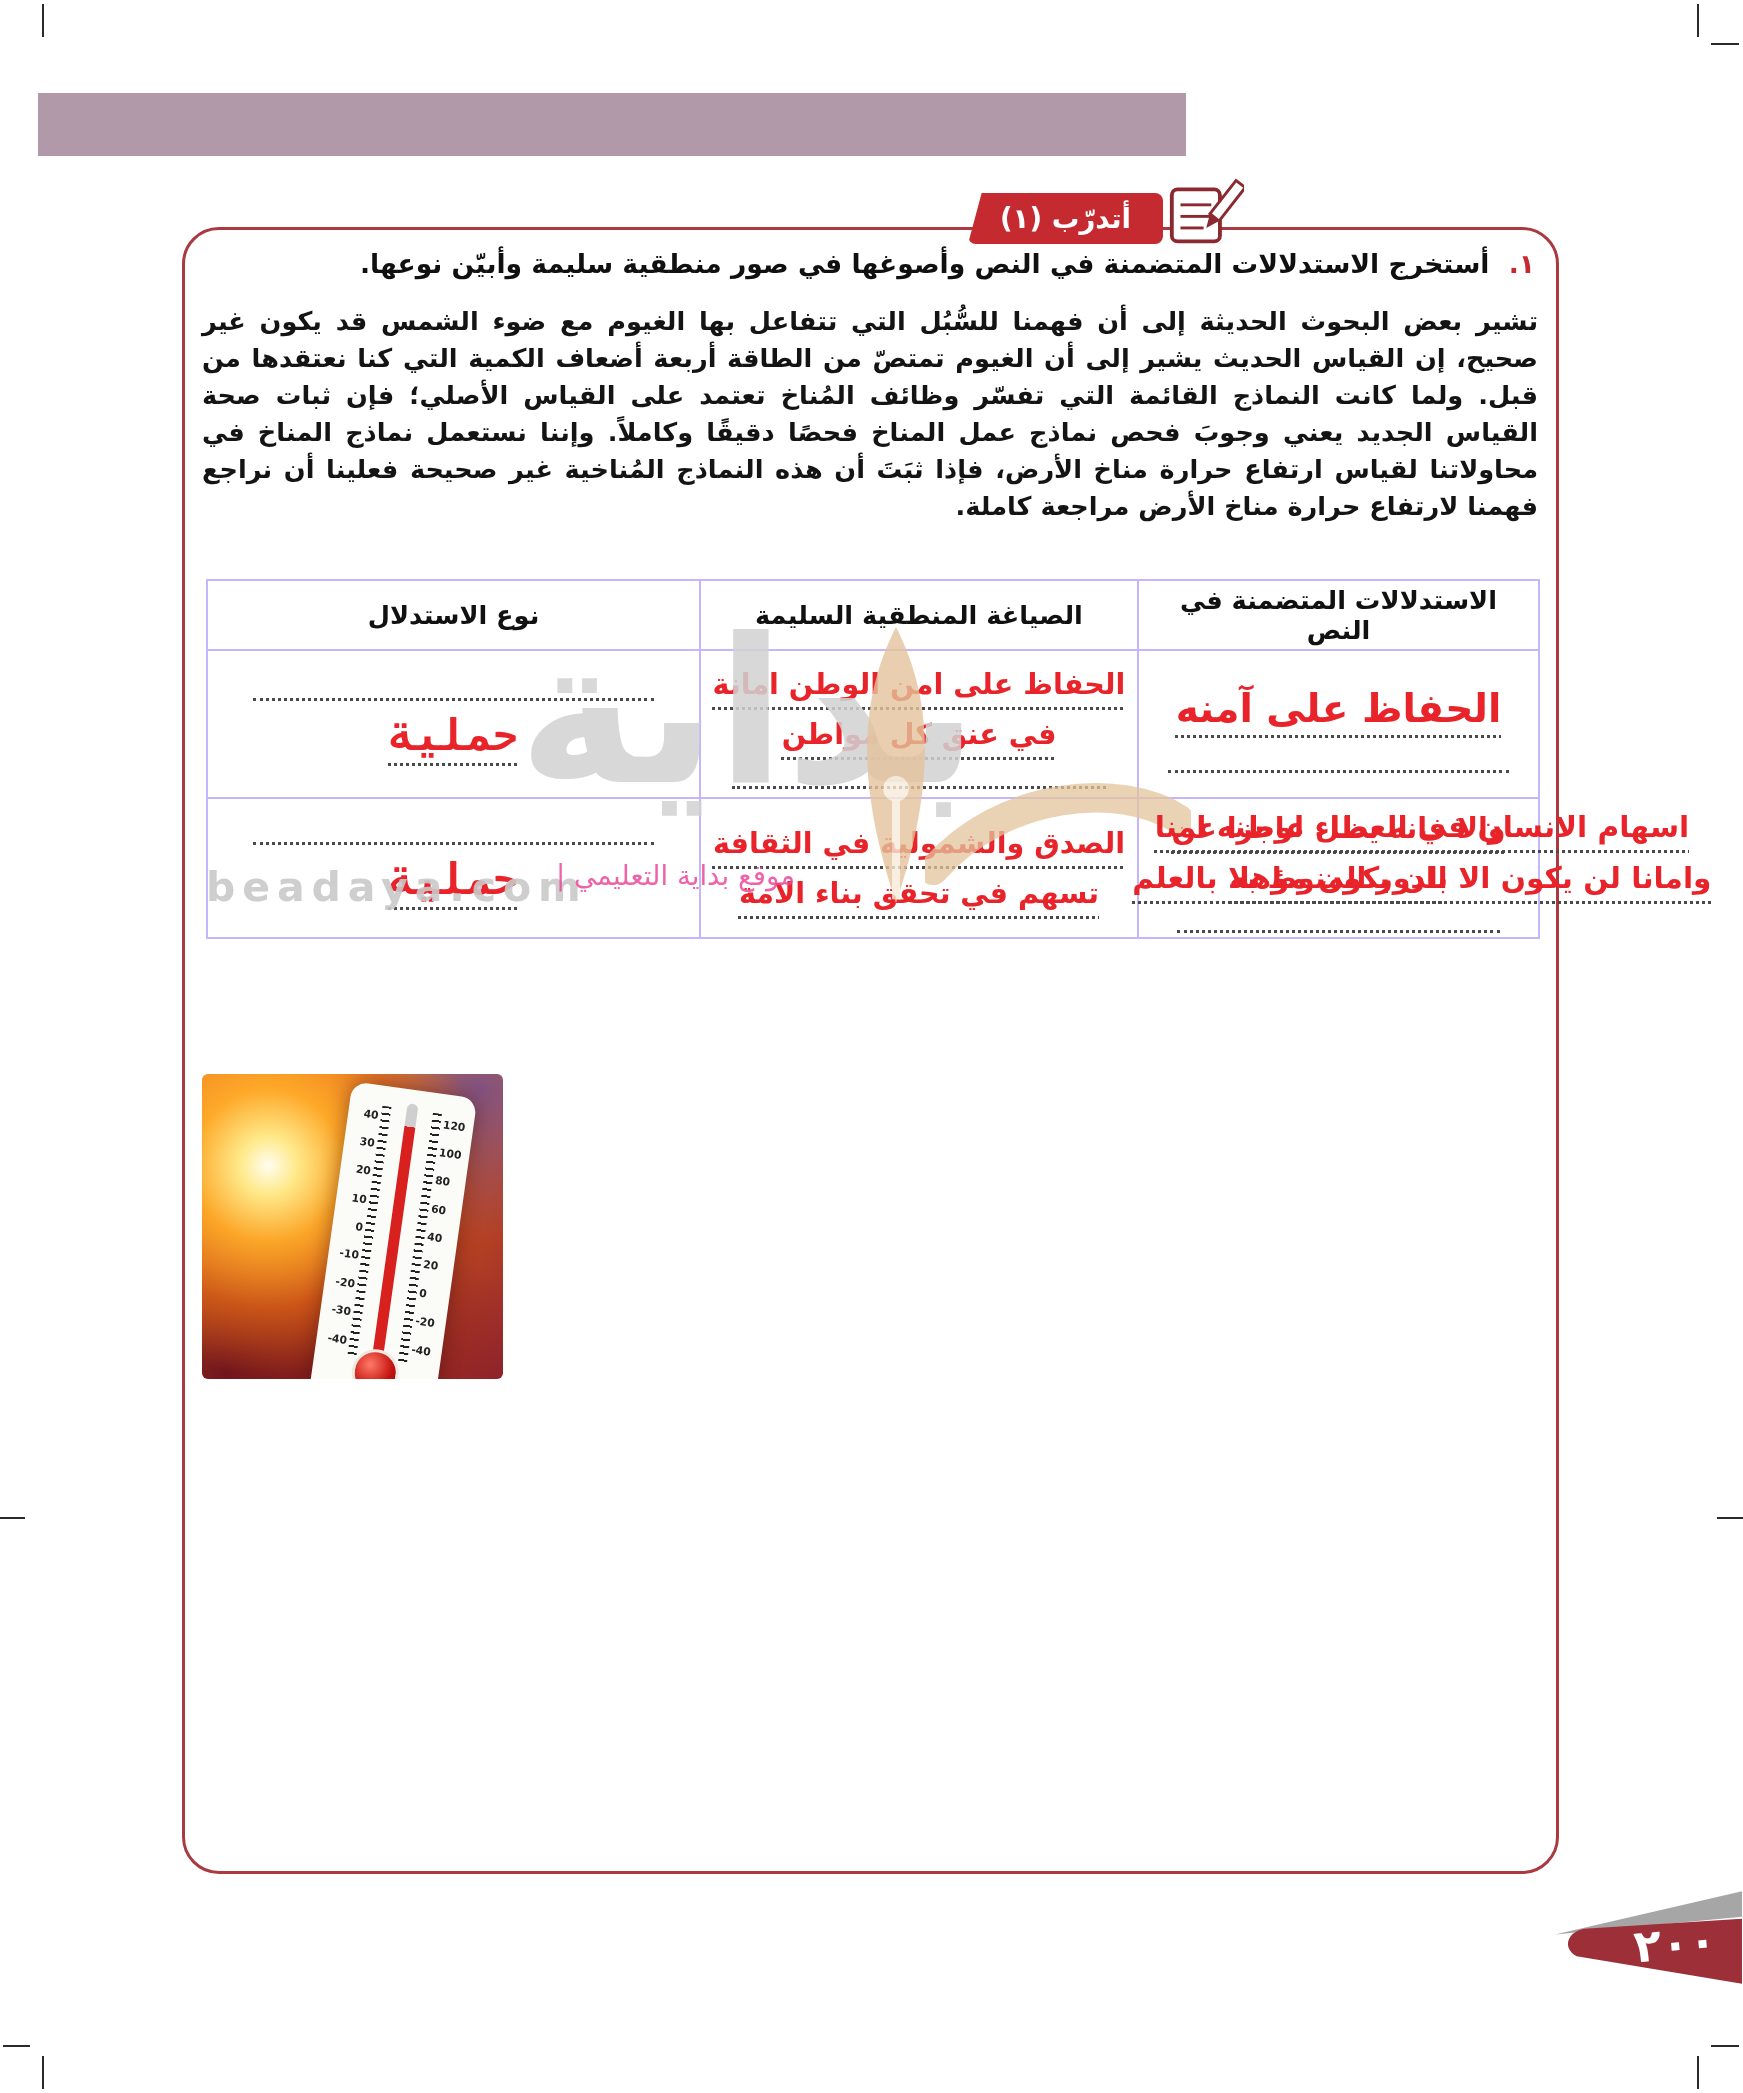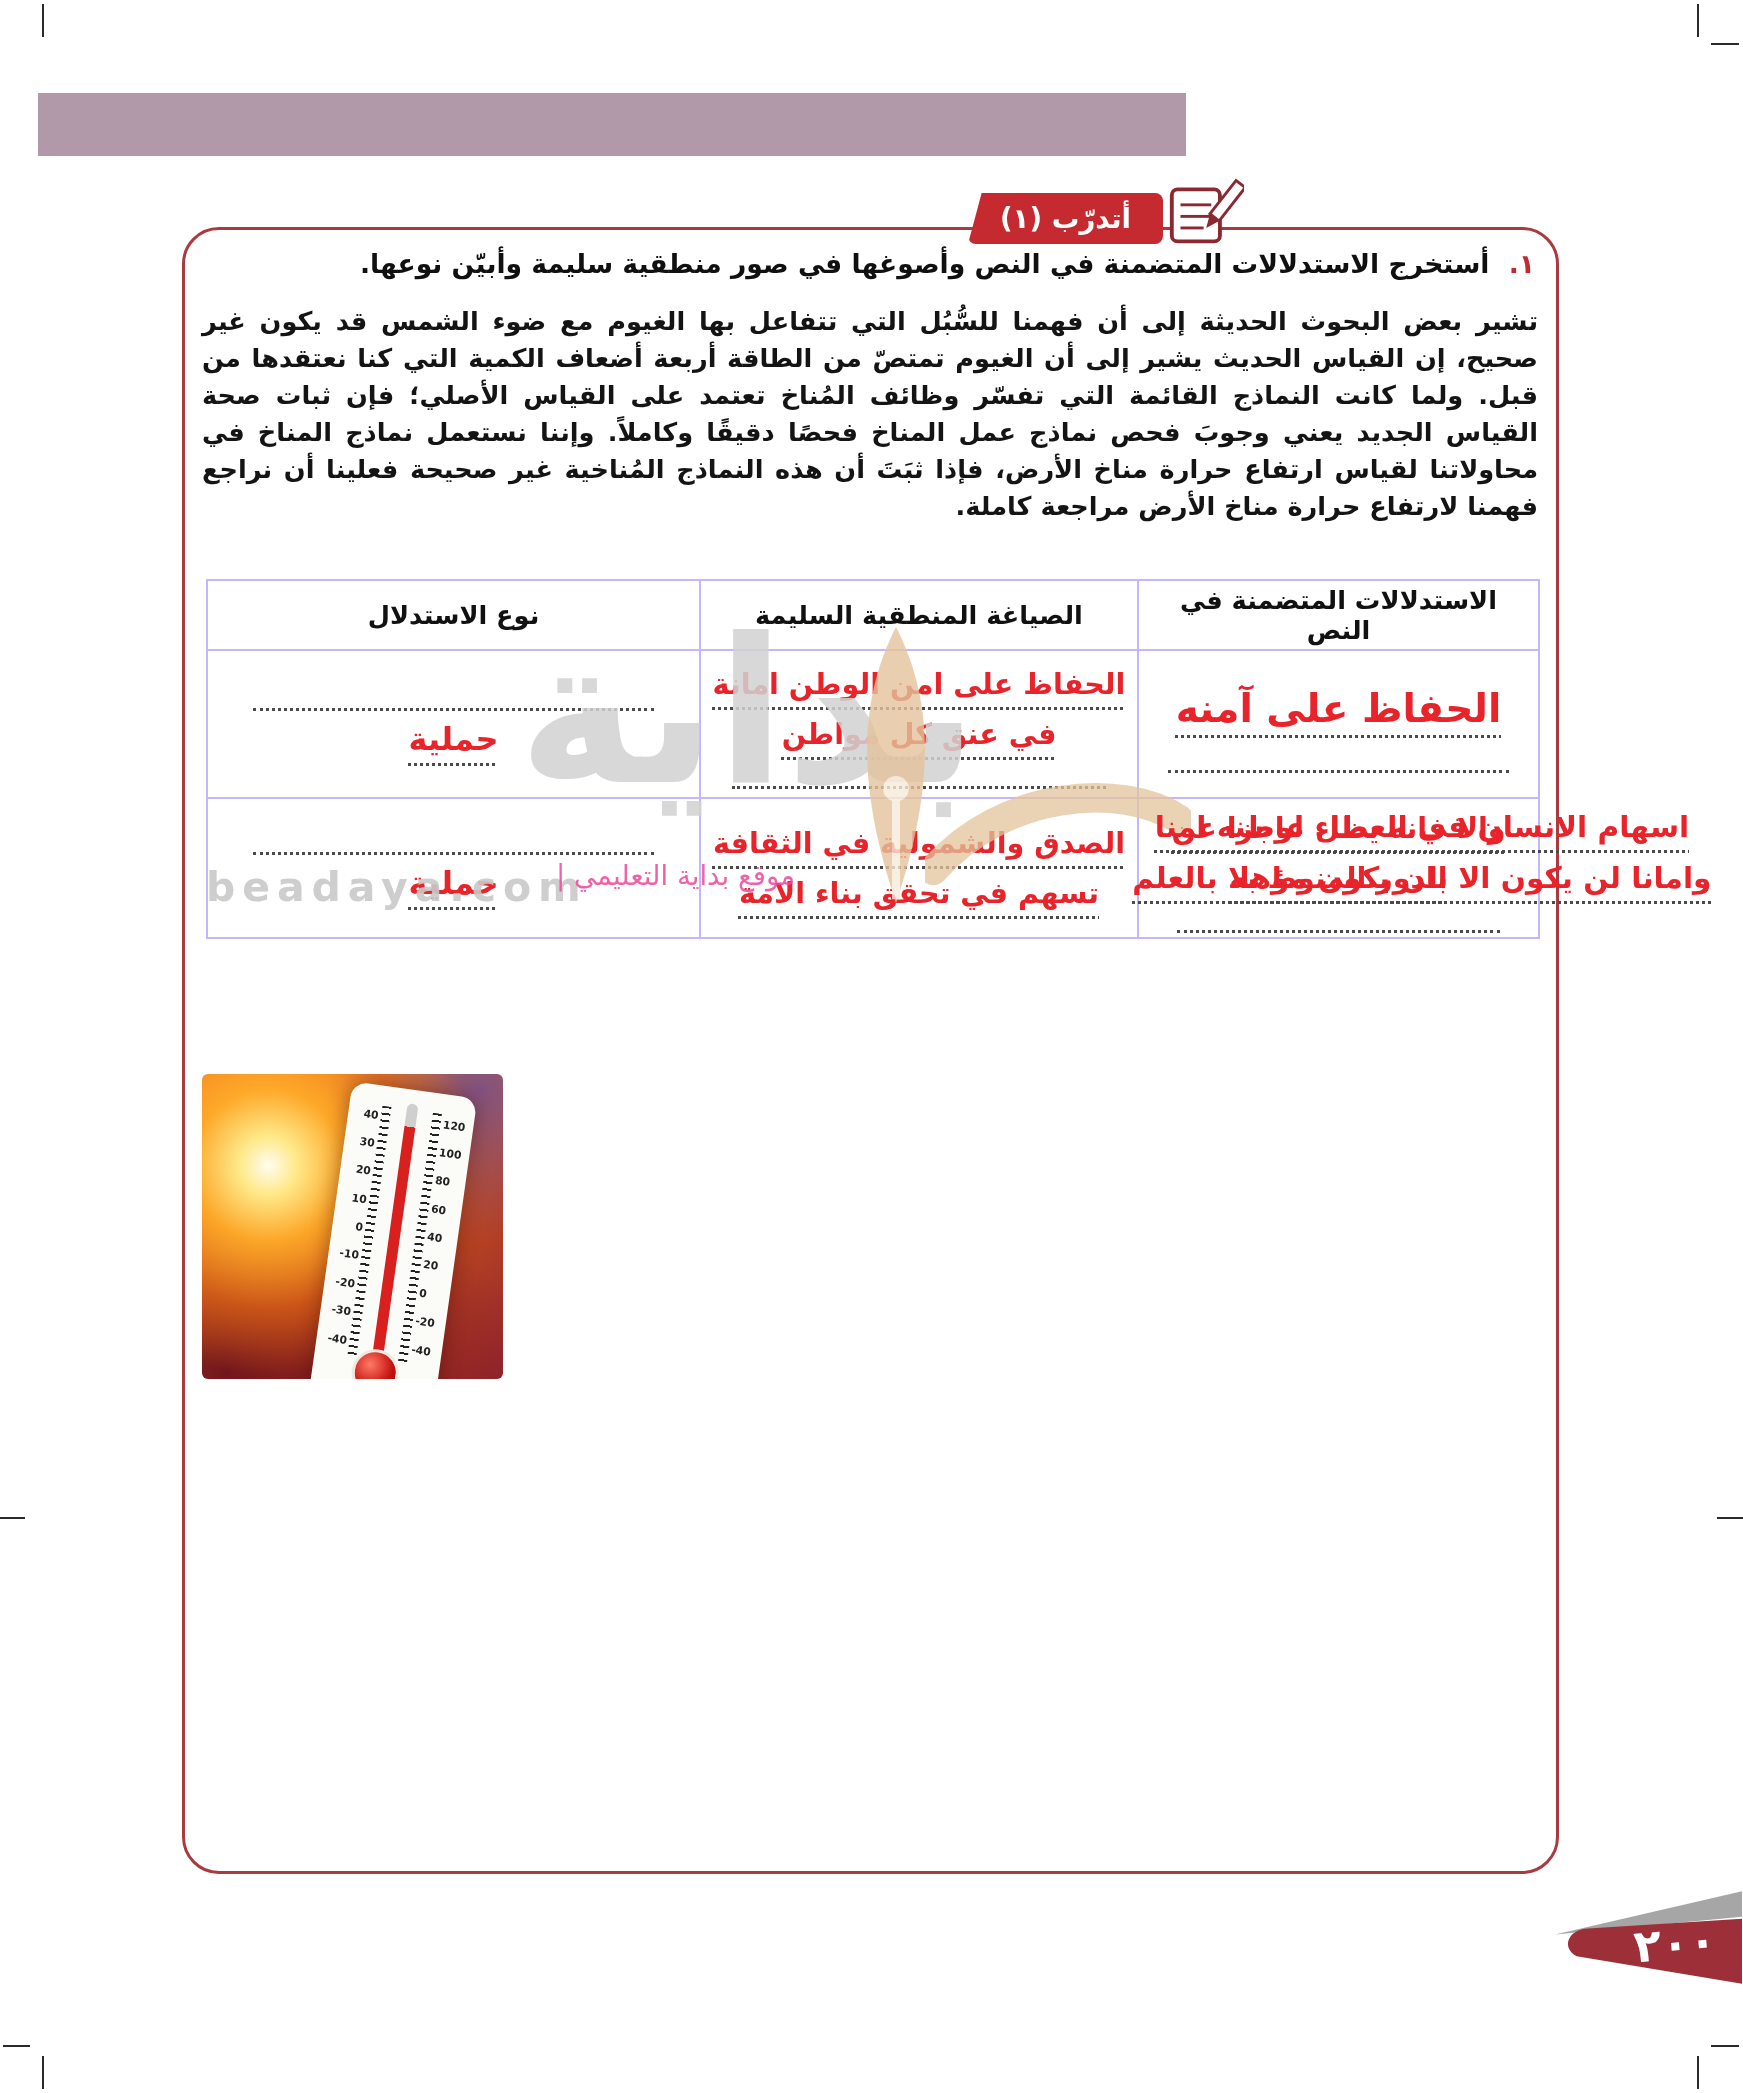--- a/index.html
+++ b/index.html
@@ -37,21 +37,21 @@
   table.ex { position:absolute; left:207px; top:579px; width:1332px; border-collapse:collapse;
              table-layout:fixed; z-index:2; }
   table.ex th, table.ex td { border:2px solid #c4b5fd; text-align:center; vertical-align:middle; padding:3.9px 9.9px; }
   table.ex th { height:57px; font-size:25.6px; font-weight:bold; color:#111; background:#fff; }
   .col-inf { width:401px; } .col-form { width:438px; } .col-type { width:493px; }
   tr.r1 td { height:148px; } tr.r2 td { height:140px; } tr.r3 td { height:140px; }
 
   .ans { color:#e8232a; font-weight:bold; line-height:1.75; position:relative; z-index:6;
          text-decoration-line:underline; text-decoration-style:dotted; text-decoration-color:#4a4a4a;
          text-decoration-thickness:2.5px; text-underline-offset:12.8px; }
-  .ans-xl { font-size:32px; } .ans-lg { font-size:39px; } .ans-md { font-size:28.6px; }
+  .ans-xl { font-size:43px;font-family:Liberation Mono, monospace; } .ans-lg { font-size:39px; } .ans-md { font-size:28.6px; }
   .dotline { border-bottom:3px dotted #4a4a4a; height:19.7px; margin:9.9px auto 0; position:relative; z-index:1; }
   .w90 { width:90%; } .w85 { width:85%; }
 
   
   .overflow-ans { position:absolute; right:25.6px; top:802px; width:591px; text-align:center;
                   font-size:29.6px; line-height:51px; z-index:7; }
 
   
   .wm { pointer-events:none; z-index:4; }
   .wm-big { position:absolute; left:493px; top:601px; width:512px; font-size:202px; font-weight:bold;

